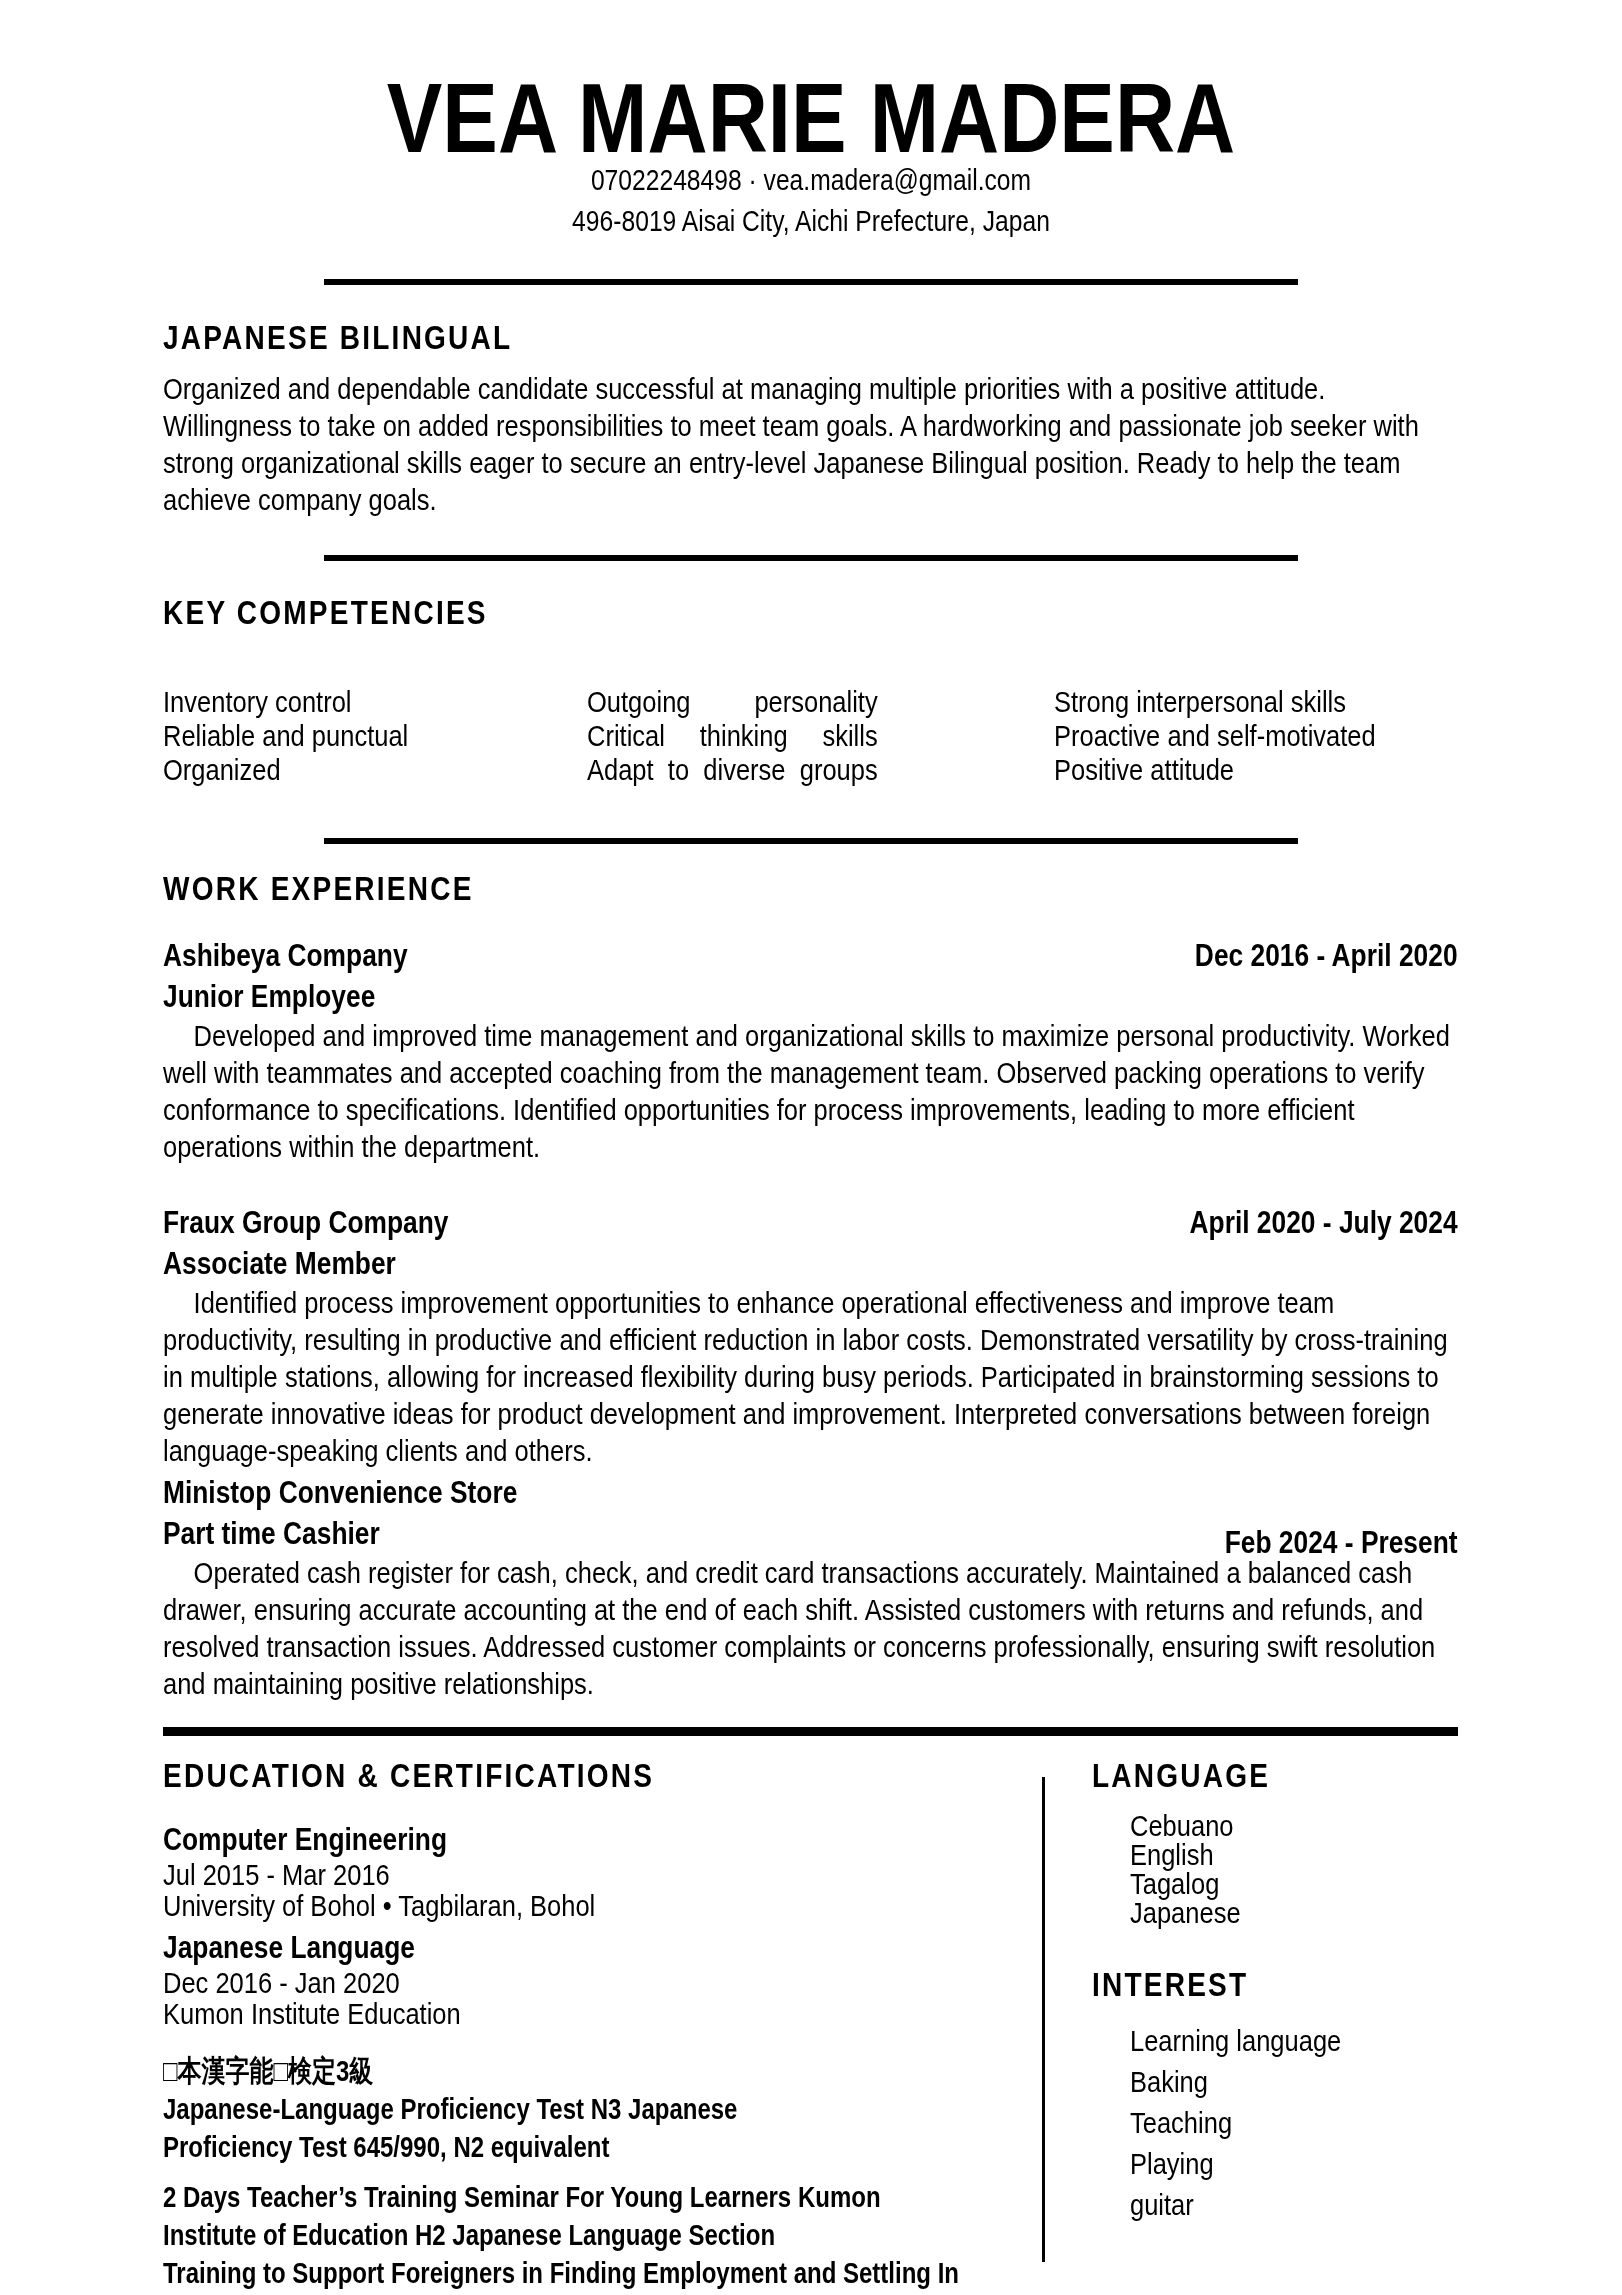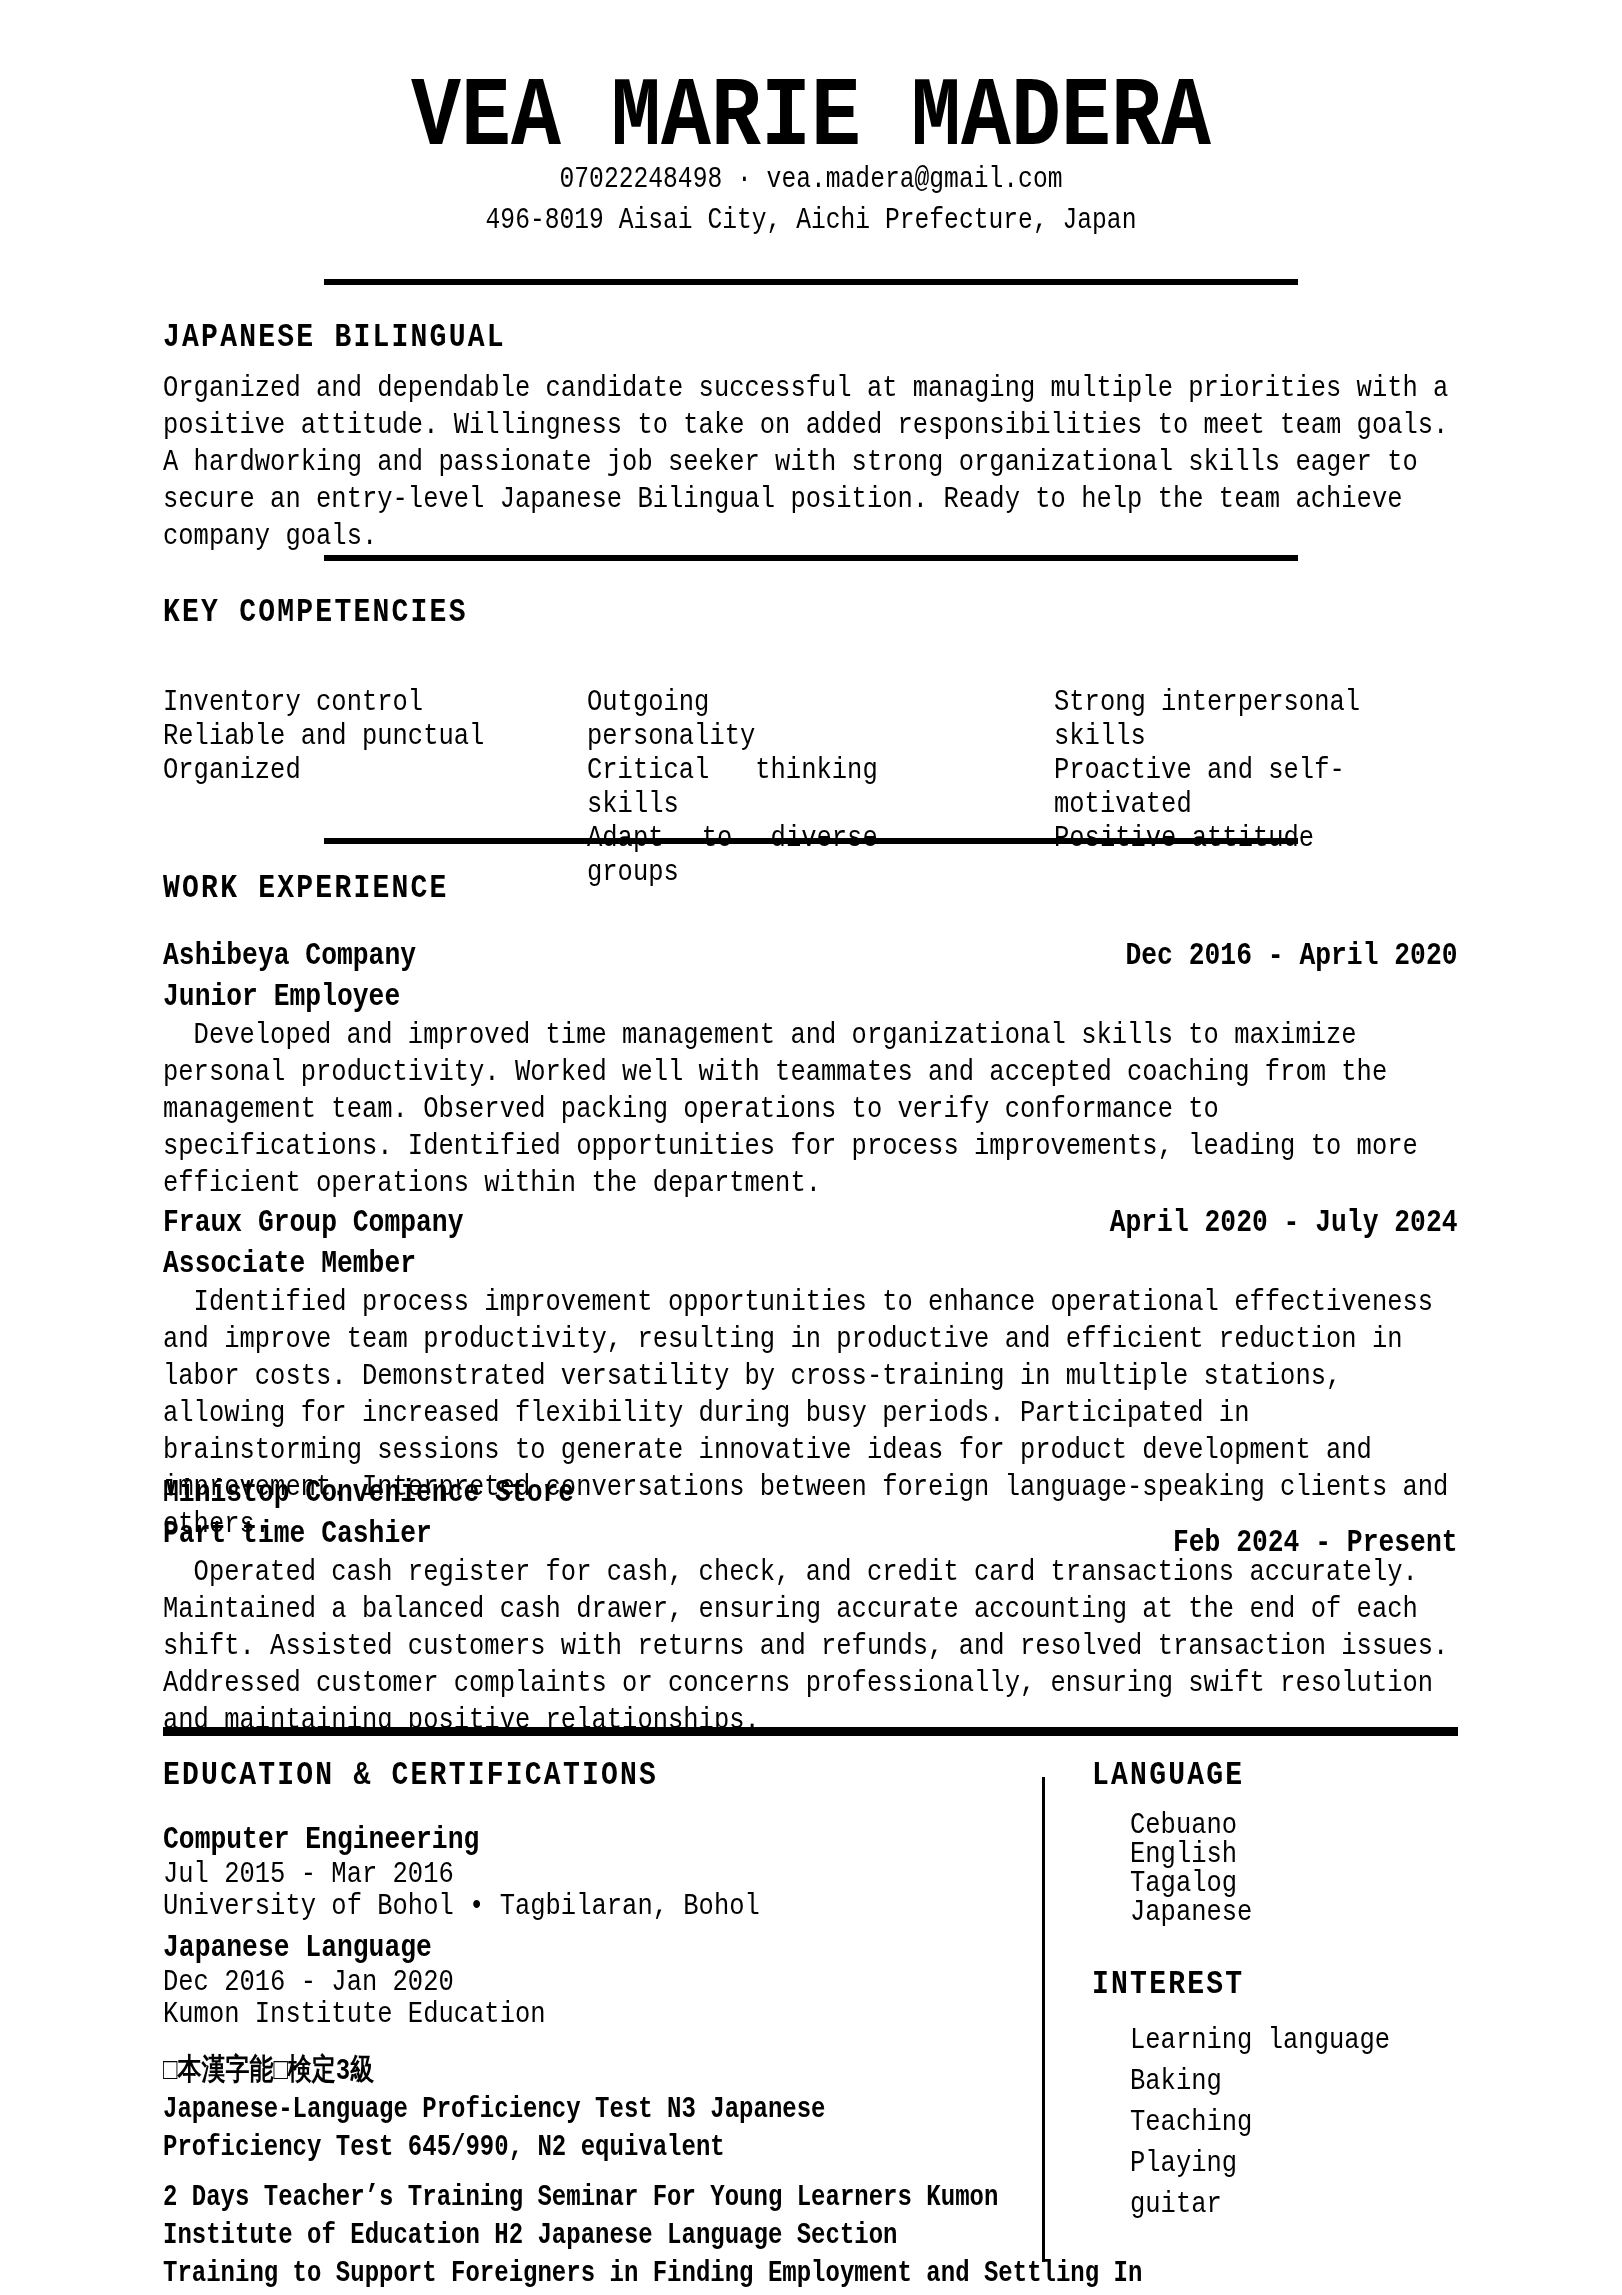--- a/index.html
+++ b/index.html
@@ -3,21 +3,21 @@
 <meta charset="utf-8">
 <style>
   html, body { margin: 0; padding: 0; background: #888; }
   .page {
     position: relative;
     width: 1622px;
     height: 2295px;
     margin: 0 auto;
     background: #ffffff;
     color: #000000;
-    font-family: Liberation Mono, monospace;
+    font-family: Liberation Sans, sans-serif;
     overflow: hidden;
   }
   .abs { position: absolute; }
   
   .cx85  { transform: scaleX(0.85); transform-origin: 0 0; }
   .cx85c { transform: scaleX(0.85); transform-origin: 50% 0; }
   .cx80  { transform: scaleX(0.80); transform-origin: 0 0; }
 
   .name {
     top: 69px; left: 0; width: 1622px;

